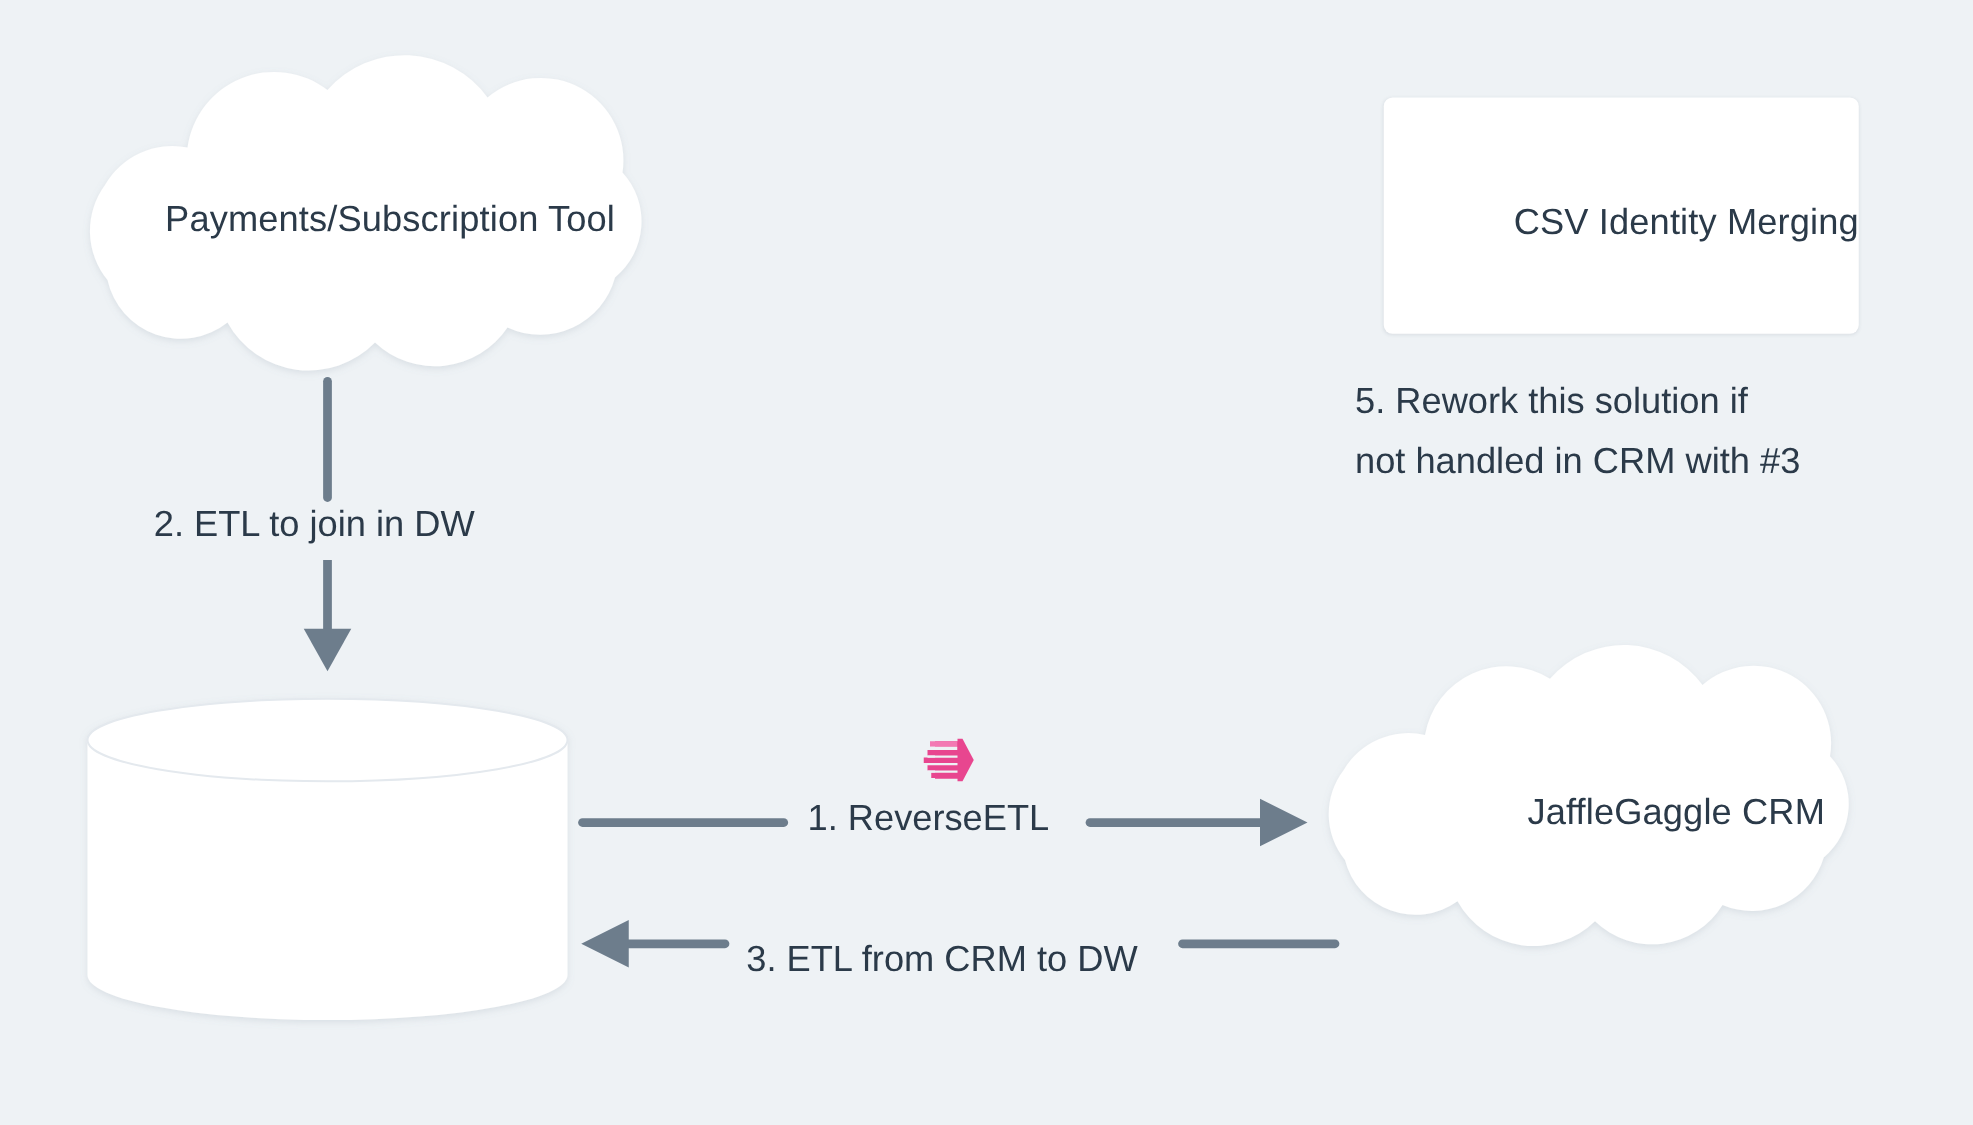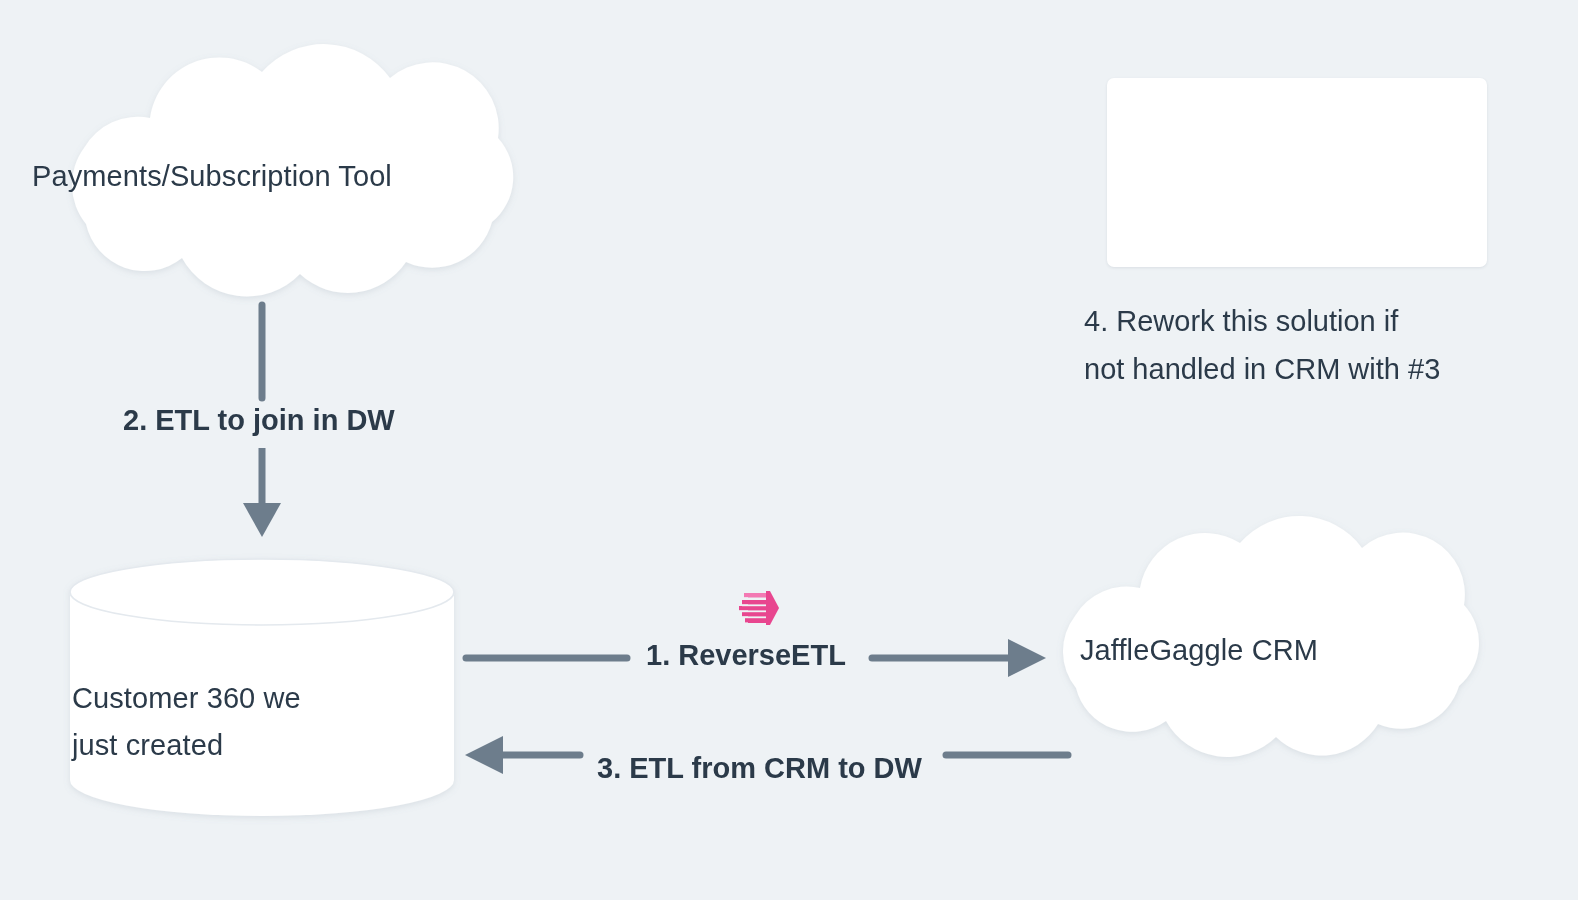--- a/index.html
+++ b/index.html
@@ -17,34 +17,33 @@
     position: relative;
     width: 1578px;
     height: 900px;
     background: #eef2f5;
   }
   .node-label {
     position: absolute;
     color: #2b3a49;
     font-size: 29px;
     line-height: 1.62;
-    text-align: left;
+    text-align: right;
     letter-spacing: 0.1px;
     white-space: pre-line;
     pointer-events: none;
   }
   .edge-label {
     position: absolute;
     color: #2b3a49;
     font-size: 29px;
     line-height: 1.0;
     text-align: center;
     background: #eef2f5;
     white-space: nowrap;
-    font-weight: bold;
   }
   .caption {
     position: absolute;
     color: #2b3a49;
     font-size: 29px;
     line-height: 1.66;
     text-align: left;
     white-space: pre-line;
   }
   .svg-layer {
@@ -127,35 +126,34 @@
 
     <g>
       <line x1="500" y1="755" x2="580" y2="755" stroke="#6d7d8c" stroke-width="7" stroke-linecap="round"></line>
       <line x1="946" y1="755" x2="1068" y2="755" stroke="#6d7d8c" stroke-width="7" stroke-linecap="round"></line>
       <polygon points="465,755 503,736 503,774" fill="#6d7d8c"></polygon>
     </g>
   </svg>
 
   <div class="box-shape" style="left:1107px; top:78px; width:380px; height:189px;">
   </div>
+  <div class="node-label" style="left:1107px; top:155px; width:380px;">CSV Identity Merging</div>
 
   <div class="node-label" style="left:32px; top:153px; width:460px;">Payments/Subscription Tool</div>
 
   <div class="node-label" style="left:1080px; top:627px; width:380px;">JaffleGaggle CRM</div>
 
-  <div class="node-label" style="left:72px; top:675px; width:380px;">Customer 360 we
-just created</div>
 
   <div class="edge-label" style="left:115px; top:406px; padding:0 8px;">2. ETL to join in DW</div>
 
   <div class="edge-label" style="left:638px; top:641px; padding:0 8px;">1. ReverseETL</div>
 
   <div class="edge-label" style="left:589px; top:738px; padding:0 8px;margin-top:16px;">3. ETL from CRM to DW</div>
 
-  <div class="caption" style="left:1084px; top:297px; width:440px;">4. Rework this solution if
+  <div class="caption" style="left:1084px; top:297px; width:440px;">5. Rework this solution if
 not handled in CRM with #3</div>
 
   <div class="logo-wrap" style="left:736px; top:585px; width:46px; height:46px;">
     <svg width="46" height="46" viewBox="0 0 46 46">
       <g>
         <polygon points="12,8 33,8 42,23 33,38 12,38" fill="#e8468f"></polygon>
         <rect x="8" y="8" width="22" height="4.4" fill="#f379b3"></rect>
         <rect x="6" y="15" width="26" height="4.4" fill="#e8468f"></rect>
         <rect x="3" y="21" width="30" height="4.4" fill="#e8468f"></rect>
         <rect x="6" y="27" width="27" height="4.4" fill="#e8468f"></rect>

